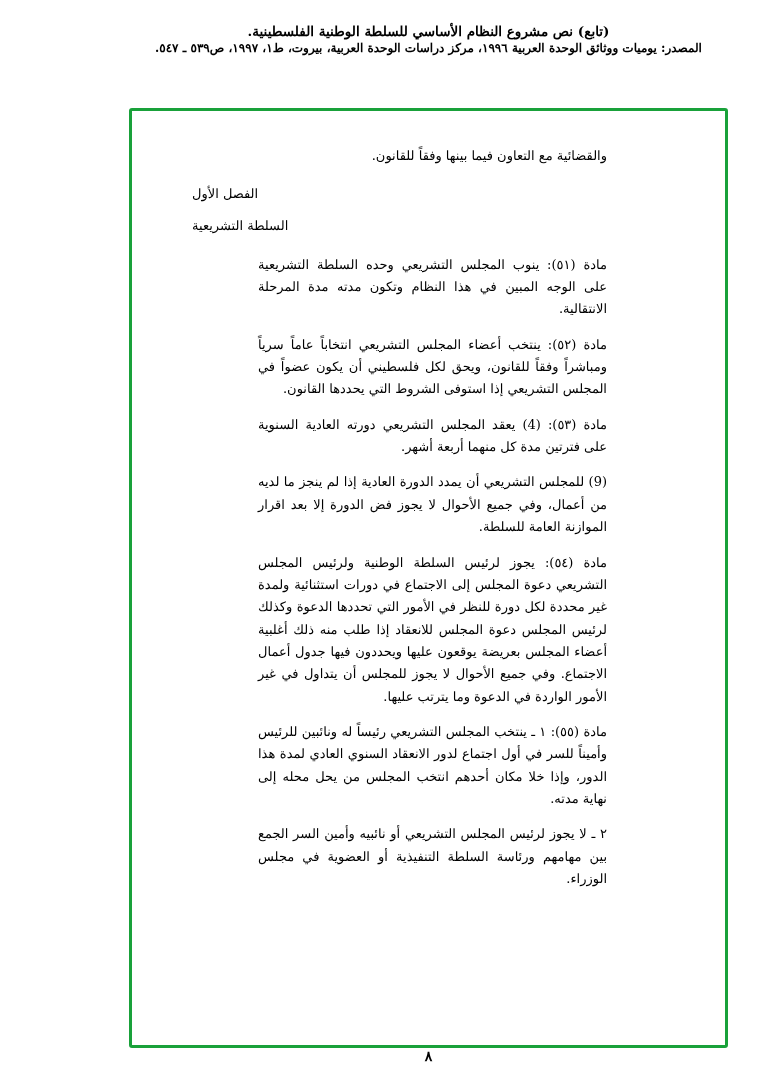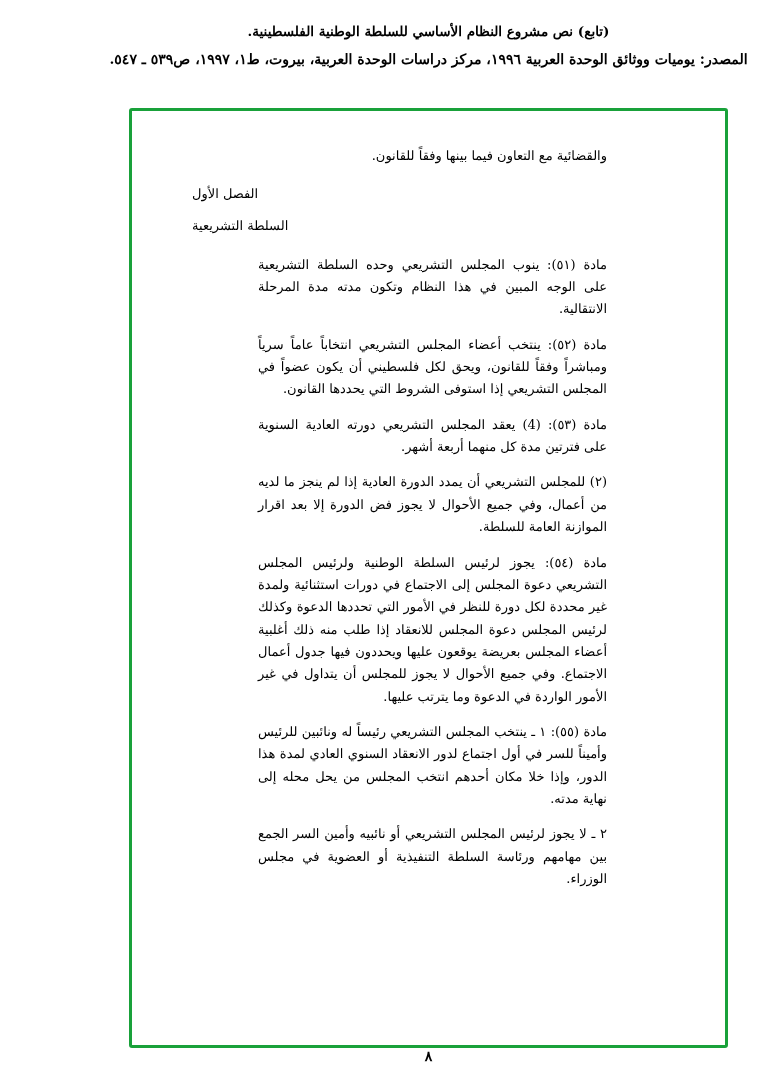--- a/index.html
+++ b/index.html
@@ -30,23 +30,22 @@
 
   .doc-title {
     font-size: 13.5px;
     font-weight: bold;
     letter-spacing: 0px;
     line-height: 1.4;
     direction: rtl;
   }
 
   .doc-source {
-    font-size: 14px;
+    font-size: 12px;
     font-weight: bold;
-    margin-top: 10px;
     direction: rtl;
   }
 
   .frame {
     position: absolute;
     top: 108px;
     right: 30px;
     left: 30px;
     height: 940px;
     border: 3px solid #19a13a;
@@ -120,21 +119,21 @@
 
   <div class="frame">
     <div class="frame-inner">
       <div class="body-text" id="body-text">
           <div class="para first">والقضائية مع التعاون فيما بينها وفقاً للقانون.</div>
           <div class="heading chapter">الفصل الأول</div>
           <div class="heading sub">السلطة التشريعية</div>
           <div class="para">مادة (٥١): ينوب المجلس التشريعي وحده السلطة التشريعية على الوجه المبين في هذا النظام وتكون مدته مدة المرحلة الانتقالية.</div>
           <div class="para">مادة (٥٢): ينتخب أعضاء المجلس التشريعي انتخاباً عاماً سرياً ومباشراً وفقاً للقانون، ويحق لكل فلسطيني أن يكون عضواً في المجلس التشريعي إذا استوفى الشروط التي يحددها القانون.</div>
           <div class="para">مادة (٥٣): (4) يعقد المجلس التشريعي دورته العادية السنوية على فترتين مدة كل منهما أربعة أشهر.</div>
-          <div class="para">(٢) للمجلس التشريعي أن يمدد الدورة العادية إذا لم ينجز ما لديه من أعمال، وفي جميع الأحوال لا يجوز فض الدورة إلا بعد اقرار الموازنة العامة للسلطة.</div>
+          <div class="para">(9) للمجلس التشريعي أن يمدد الدورة العادية إذا لم ينجز ما لديه من أعمال، وفي جميع الأحوال لا يجوز فض الدورة إلا بعد اقرار الموازنة العامة للسلطة.</div>
           <div class="para">مادة (٥٤): يجوز لرئيس السلطة الوطنية ولرئيس المجلس التشريعي دعوة المجلس إلى الاجتماع في دورات استثنائية ولمدة غير محددة لكل دورة للنظر في الأمور التي تحددها الدعوة وكذلك لرئيس المجلس دعوة المجلس للانعقاد إذا طلب منه ذلك أغلبية أعضاء المجلس بعريضة يوقعون عليها ويحددون فيها جدول أعمال الاجتماع. وفي جميع الأحوال لا يجوز للمجلس أن يتداول في غير الأمور الواردة في الدعوة وما يترتب عليها.</div>
           <div class="para">مادة (٥٥): ١ ـ ينتخب المجلس التشريعي رئيساً له ونائبين للرئيس وأميناً للسر في أول اجتماع لدور الانعقاد السنوي العادي لمدة هذا الدور، وإذا خلا مكان أحدهم انتخب المجلس من يحل محله إلى نهاية مدته.</div>
           <div class="para">٢ ـ لا يجوز لرئيس المجلس التشريعي أو نائبيه وأمين السر الجمع بين مهامهم ورئاسة السلطة التنفيذية أو العضوية في مجلس الوزراء.</div>
         </div>
     </div>
   </div>
 
   <div class="page-number">٨</div>
 
 </div>

